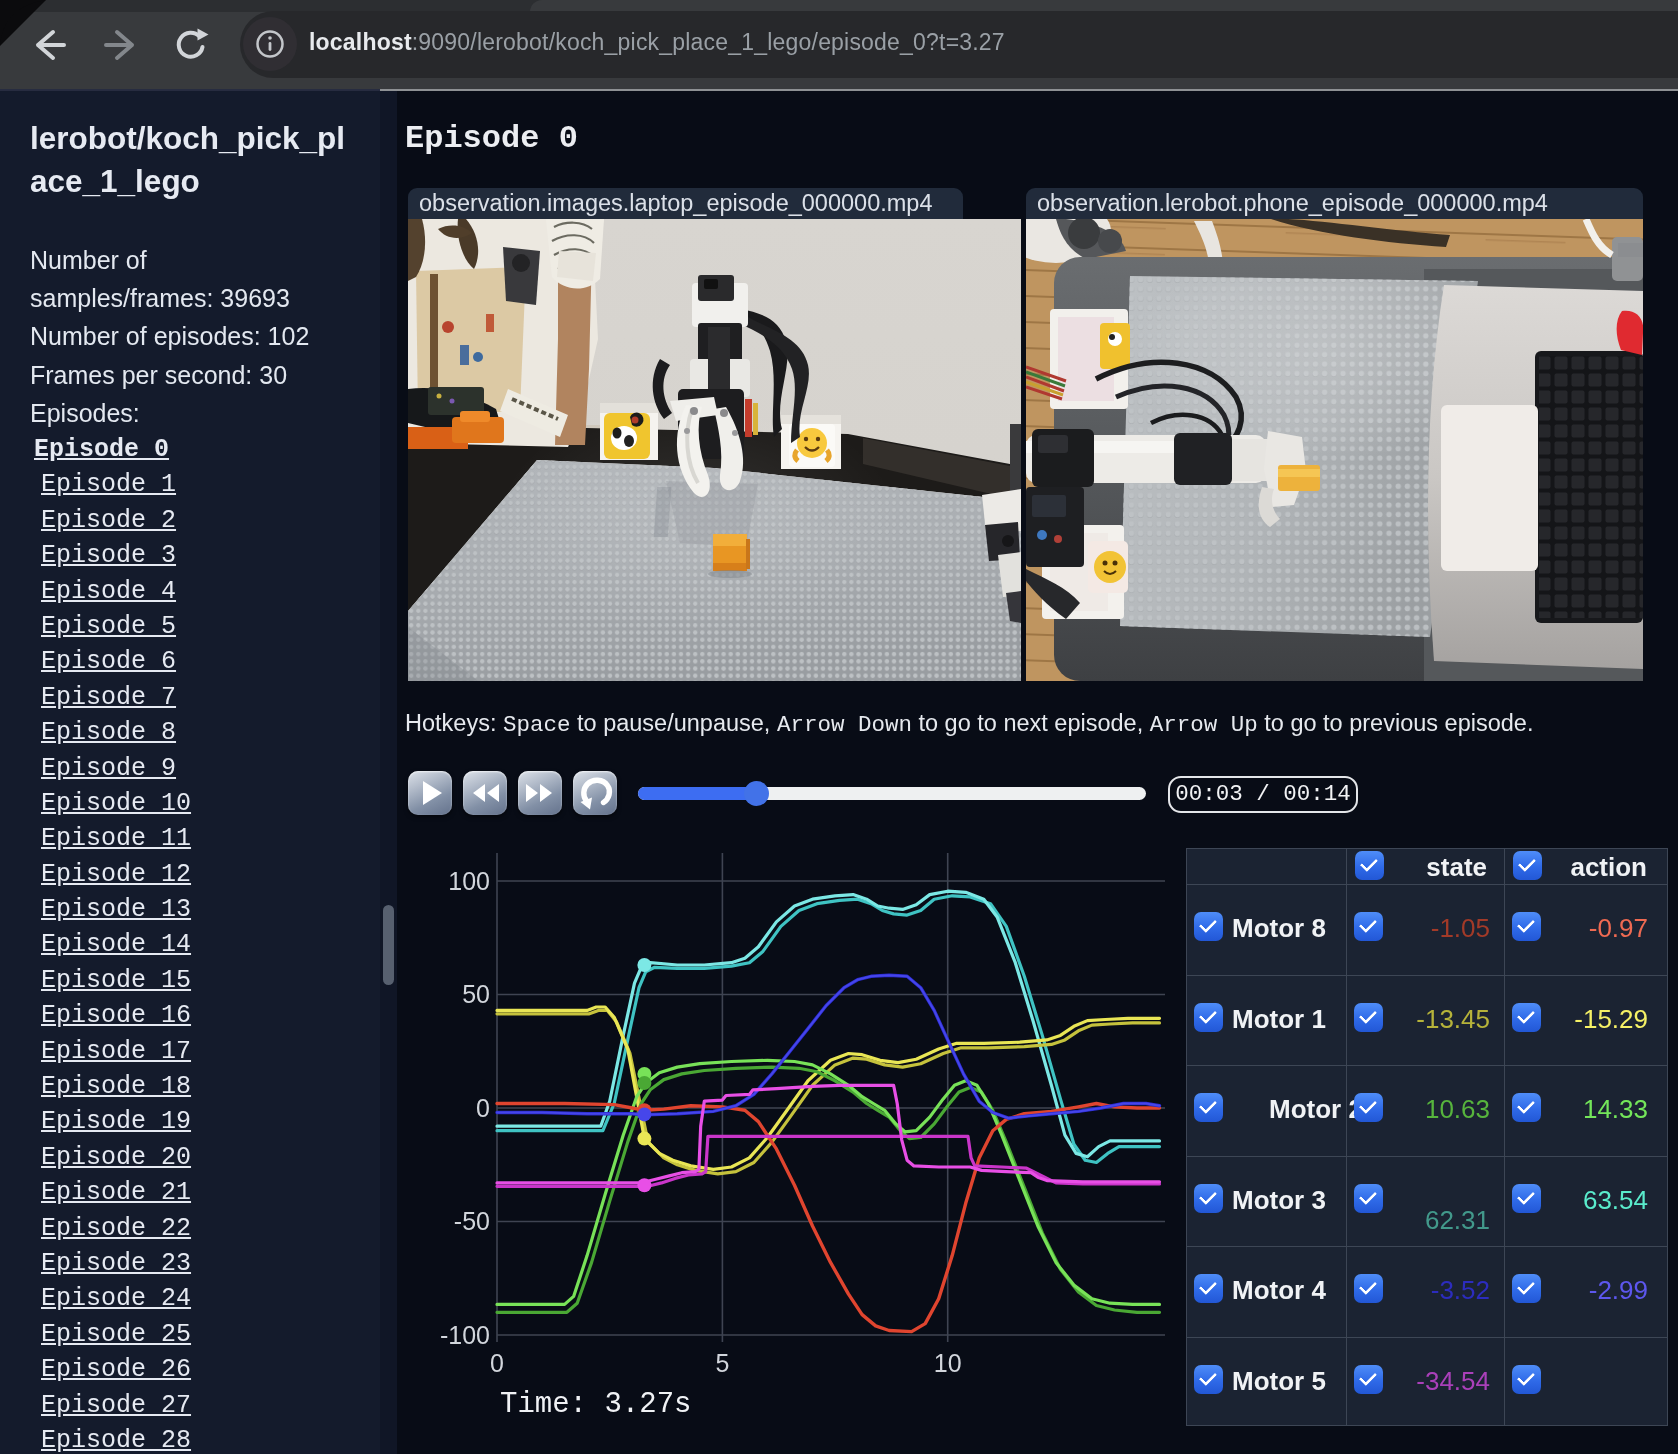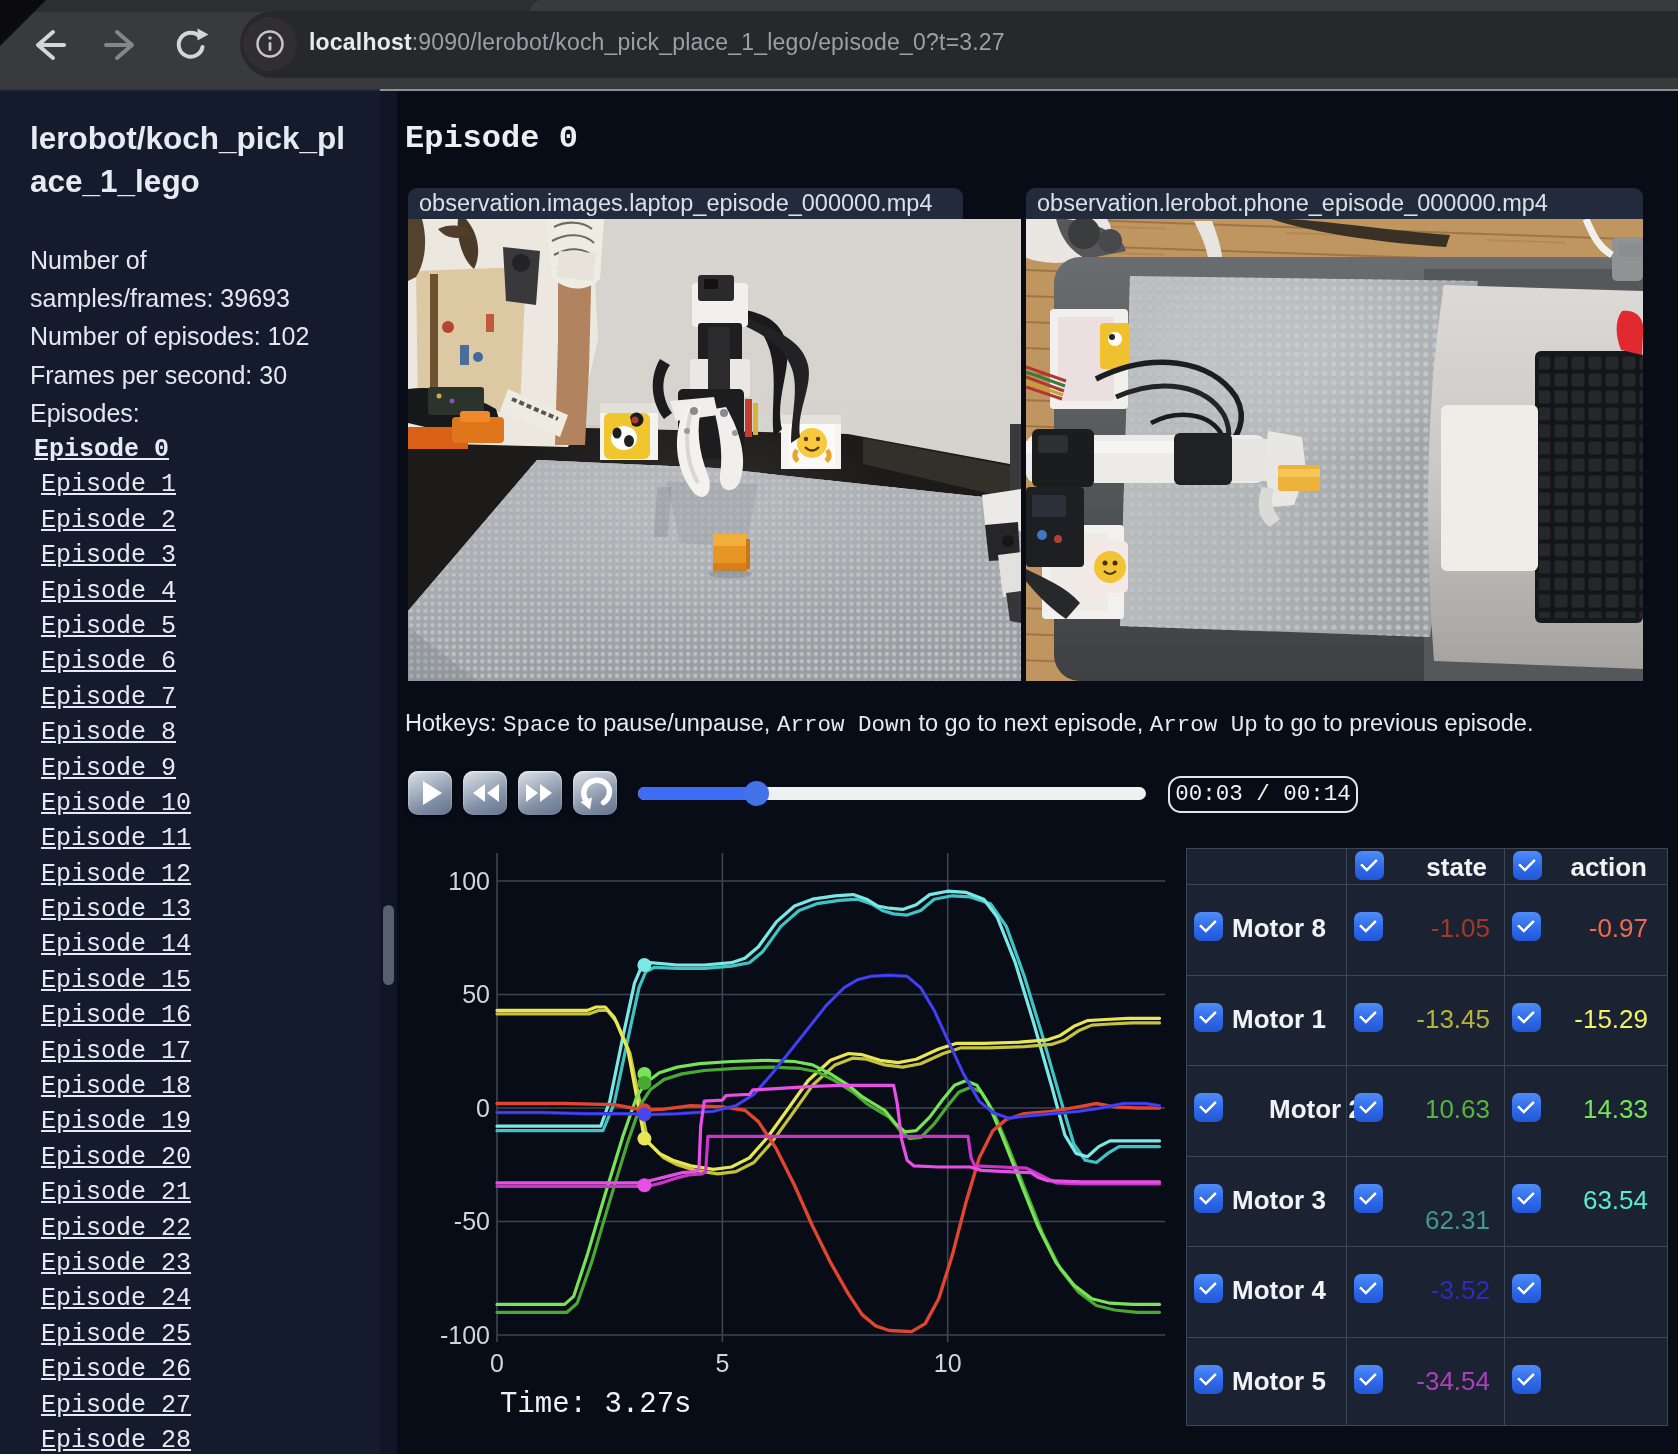--- a/index.html
+++ b/index.html
@@ -428,19 +428,20 @@
 <div class="abs" style="left:167px;top:334.5px;"><span class="cbx"></span></div>
 <div class="abs val" style="left:0;top:335.5px;width:303px;text-align:right;color:#42998b;margin-top:20px;">62.31</div>
 <div class="abs" style="left:325px;top:334.5px;"><span class="cbx"></span></div>
 <div class="abs val" style="left:0;top:335.5px;width:461px;text-align:right;color:#5aeccc;">63.54</div>
 <div class="trow" style="top:397.0px;"></div>
 <div class="abs" style="left:7px;top:425.0px;"><span class="cbx"></span></div>
 <div class="abs mlabel" style="left:45px;top:426.0px;">Motor 4</div>
 <div class="abs" style="left:167px;top:425.0px;"><span class="cbx"></span></div>
 <div class="abs val" style="left:0;top:426.0px;width:303px;text-align:right;color:#2c2cbe;">-3.52</div>
 <div class="abs" style="left:325px;top:425.0px;"><span class="cbx"></span></div>
+<div class="abs val" style="left:0;top:426.0px;width:461px;text-align:right;color:#5d57ee;">-2.99</div>
 <div class="trow" style="top:487.5px;"></div>
 <div class="abs" style="left:7px;top:515.5px;"><span class="cbx"></span></div>
 <div class="abs mlabel" style="left:45px;top:516.5px;">Motor 5</div>
 <div class="abs" style="left:167px;top:515.5px;"><span class="cbx"></span></div>
 <div class="abs val" style="left:0;top:516.5px;width:303px;text-align:right;color:#aa40ba;">-34.54</div>
 <div class="abs" style="left:325px;top:515.5px;"><span class="cbx"></span></div>
 </div>
 
 </body></html>

